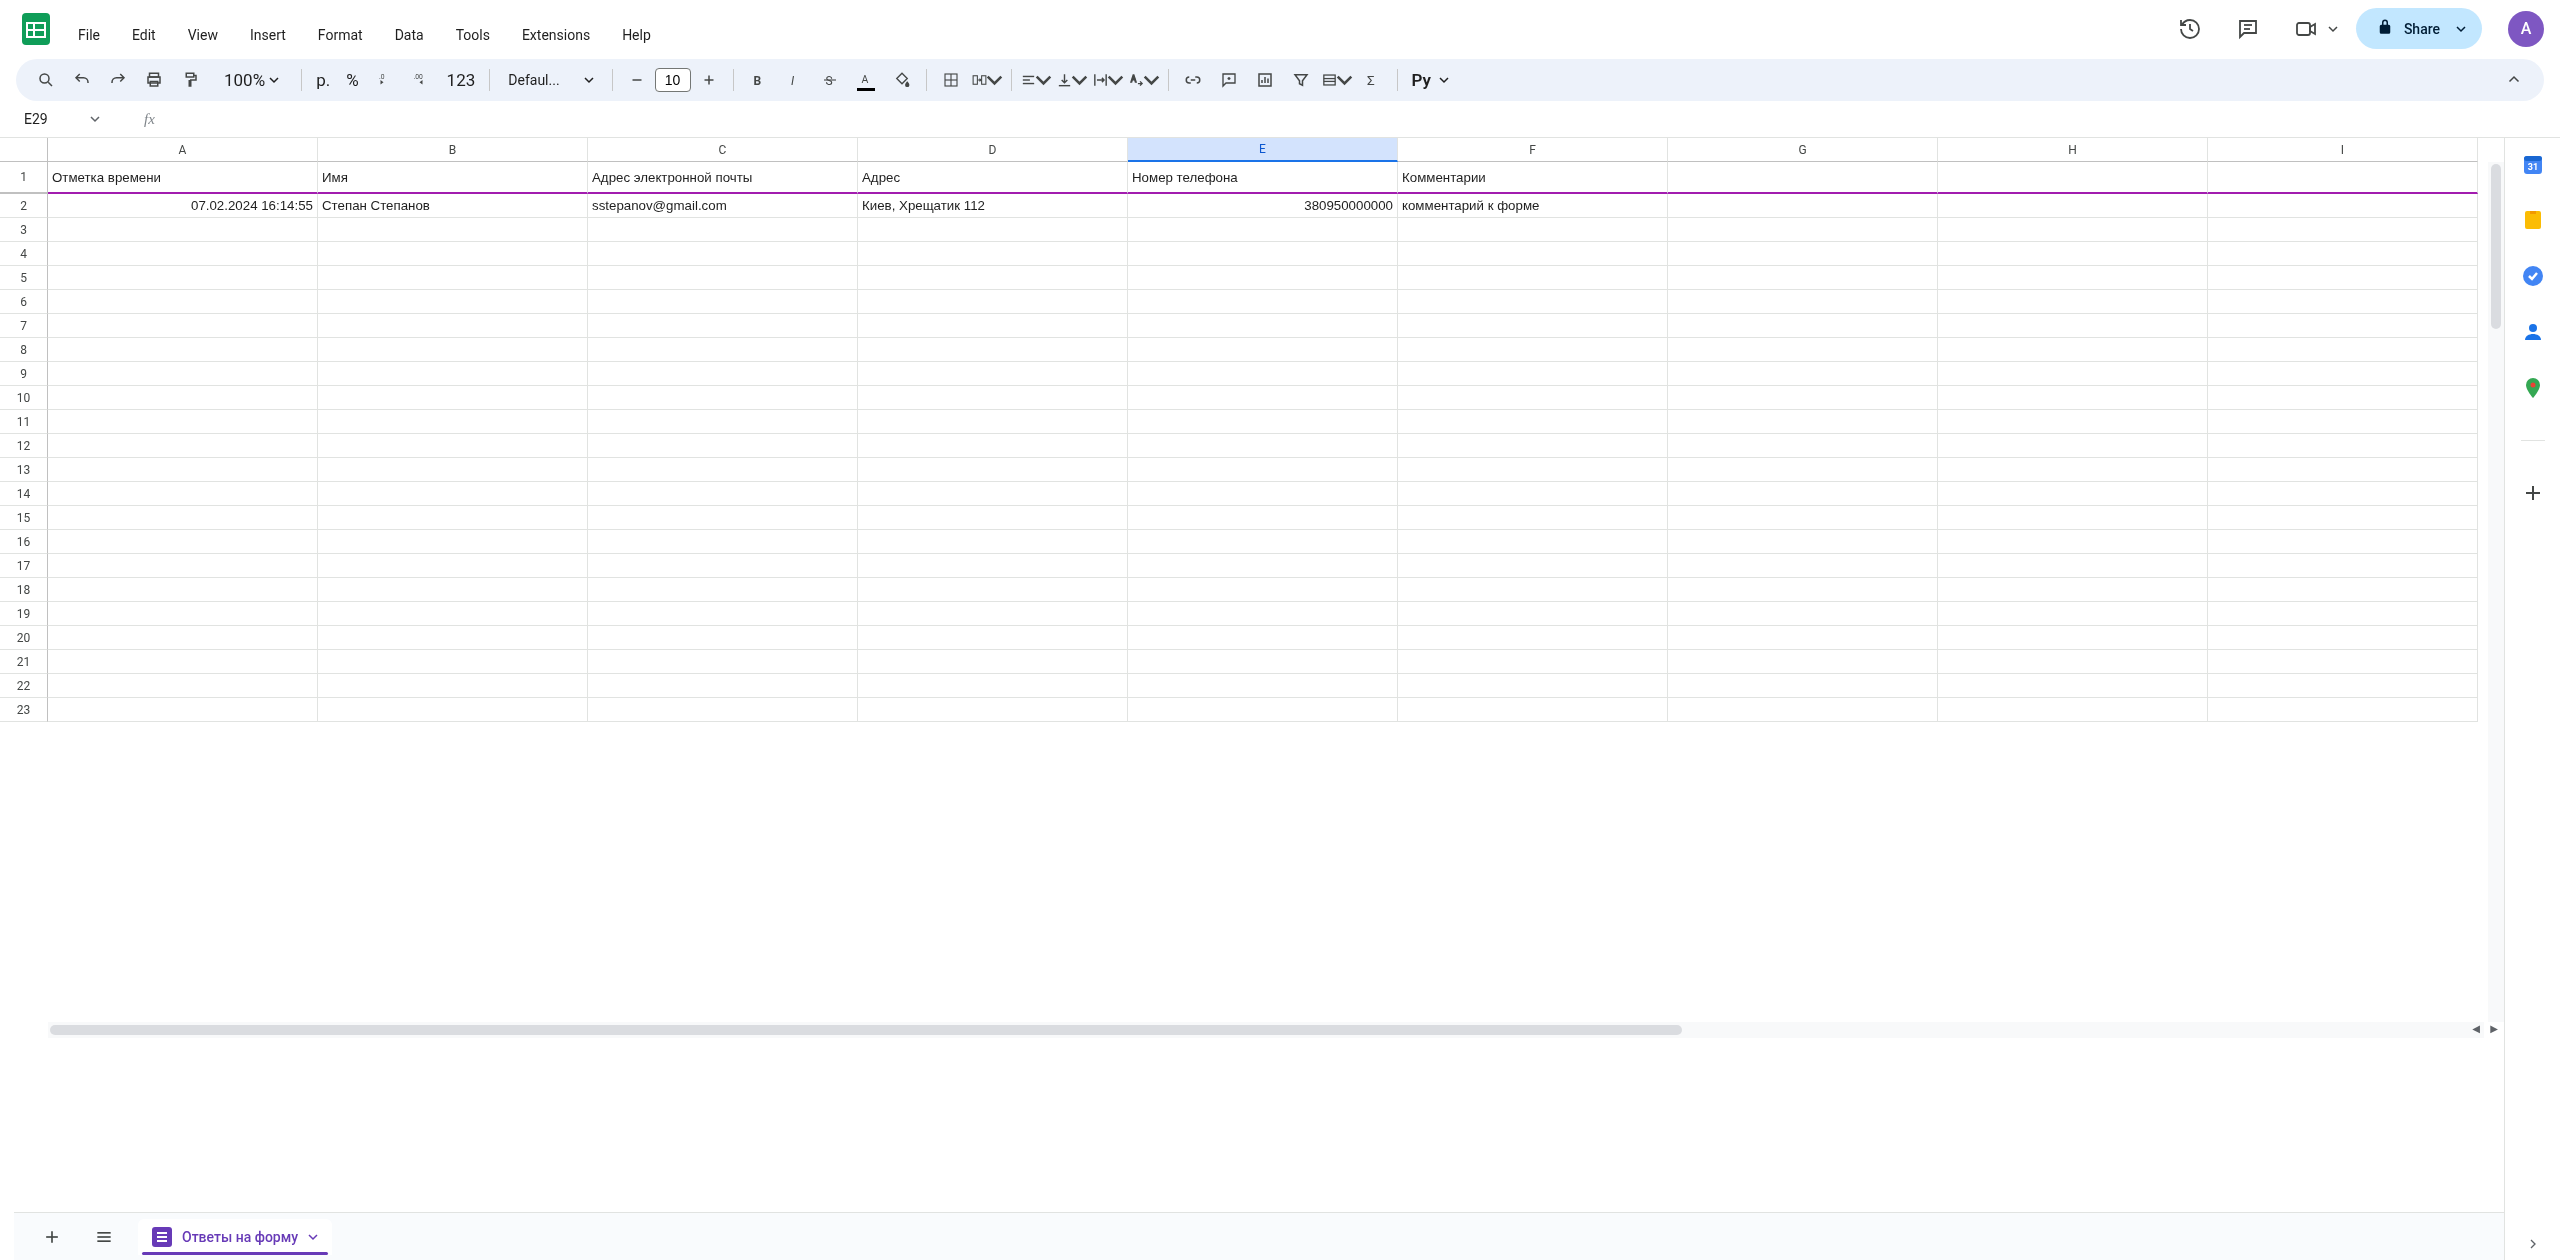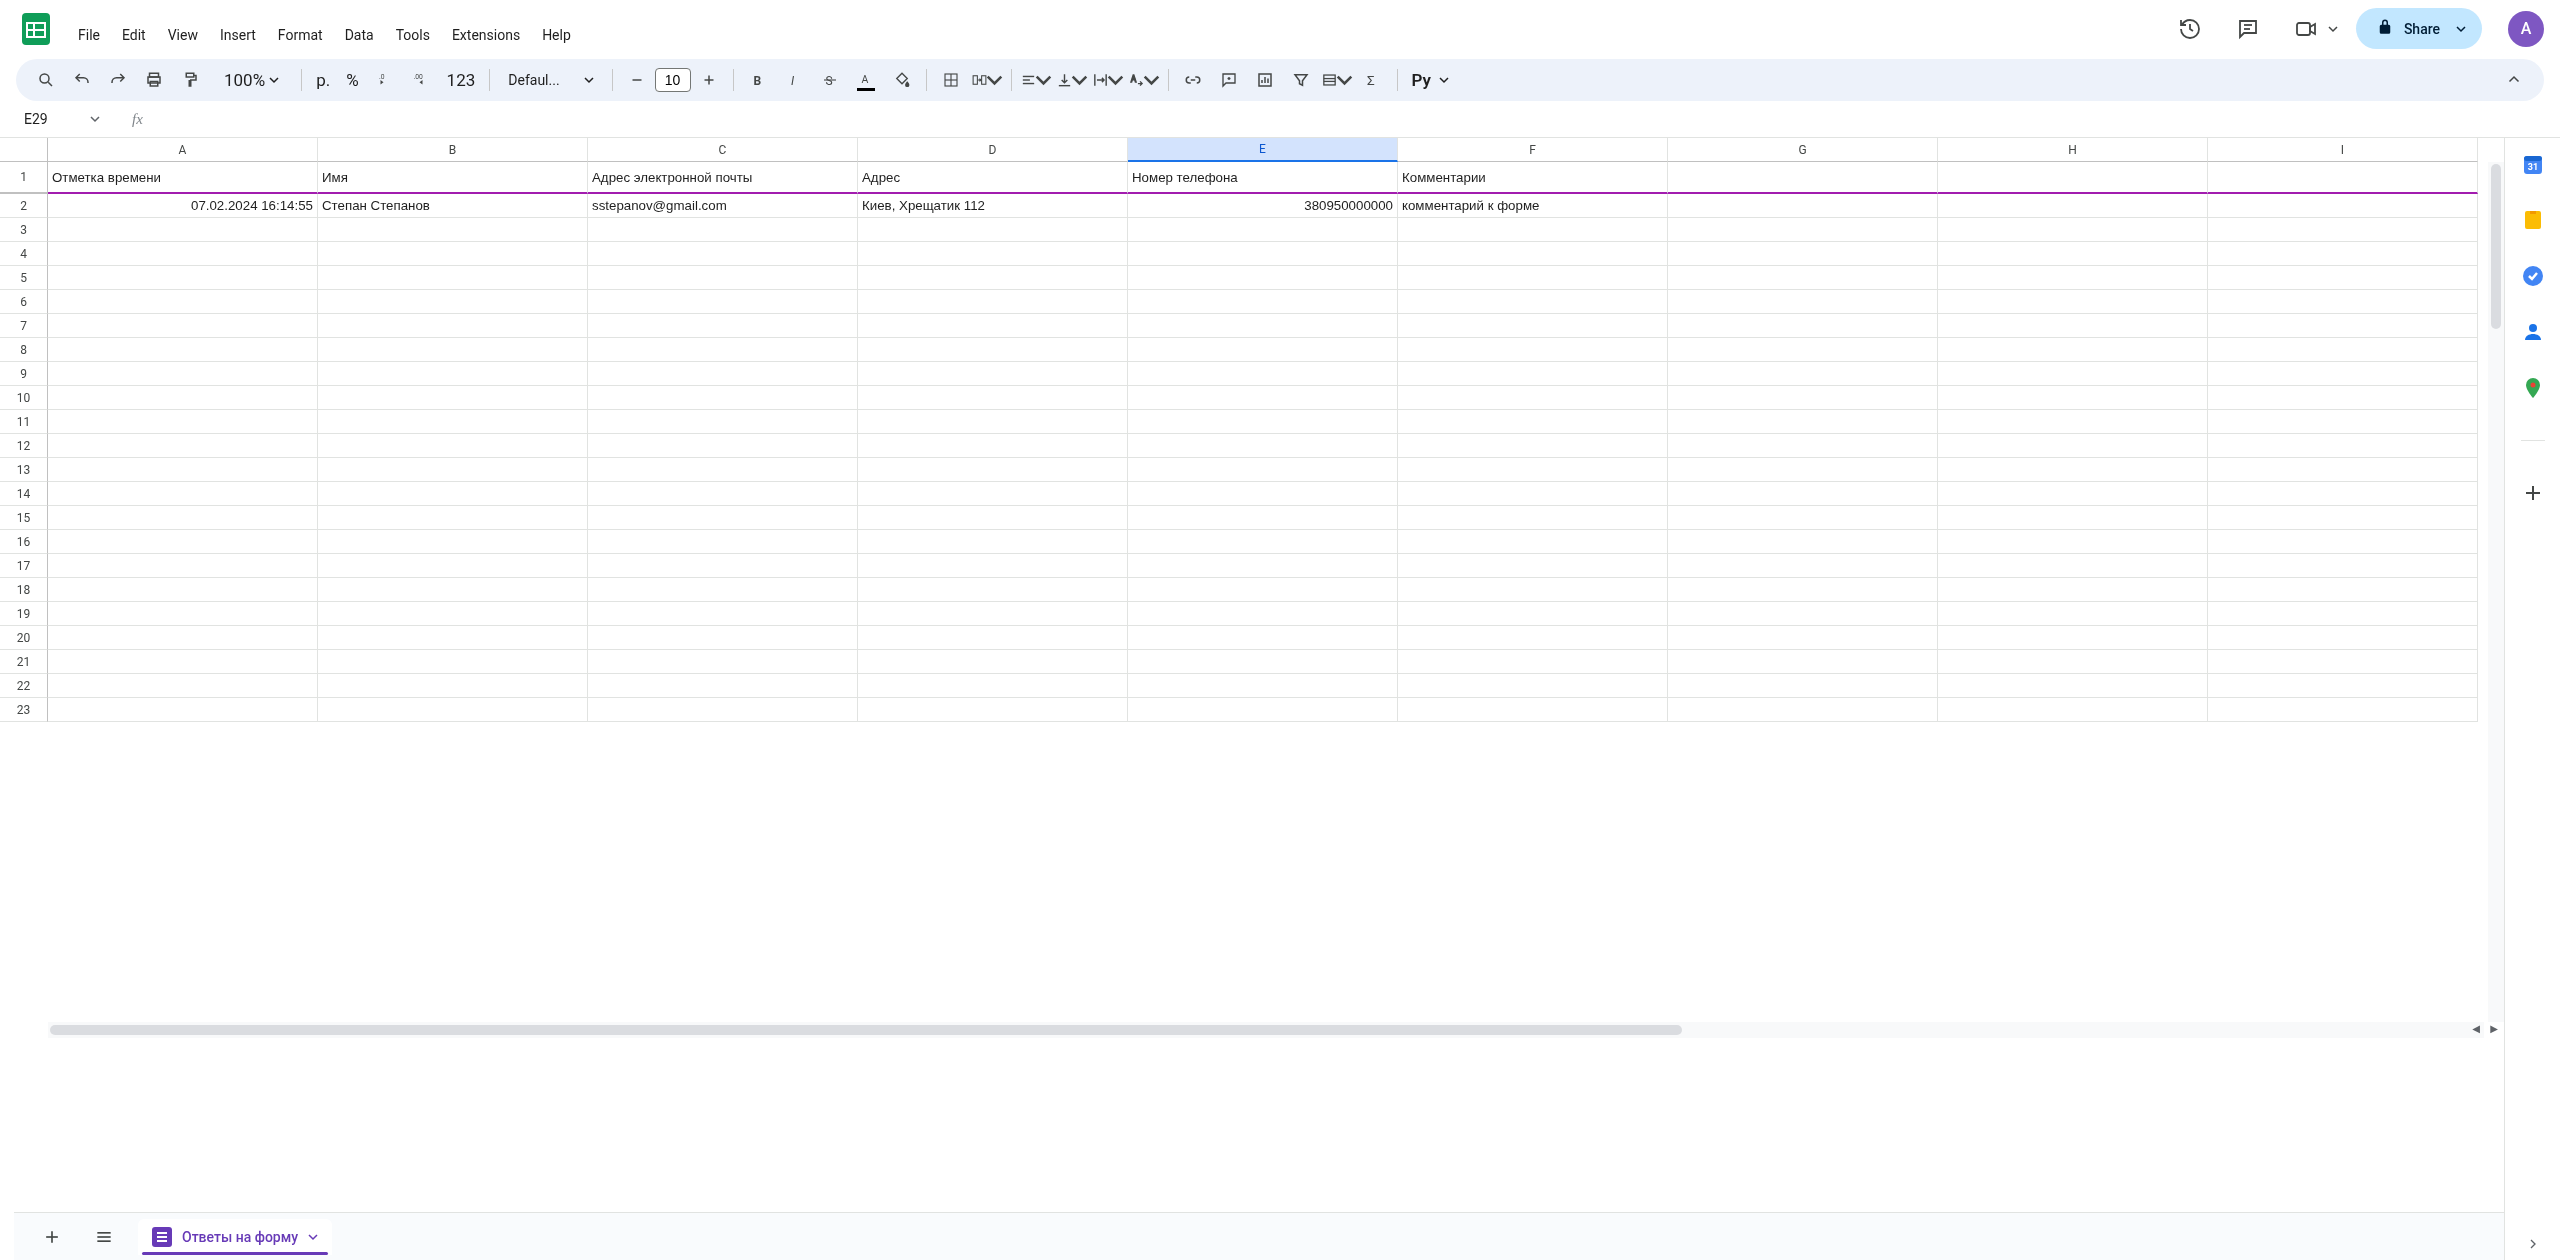--- a/index.html
+++ b/index.html
@@ -6,21 +6,21 @@
 body { font-family: "Google Sans", Roboto, Arial, sans-serif; background: #fff; overflow: hidden; width: 2560px; height: 1260px; position: relative; }
 .header { display: flex; align-items: center; padding: 8px 16px 0 16px; gap: 8px; }
 .logo { width: 40px; height: 40px; display: flex; align-items: center; justify-content: center; }
 .logo svg { width: 36px; height: 36px; }
 .title-area { flex: 1; display: flex; flex-direction: column; margin-left: 4px; }
 .title-row { display: flex; align-items: center; gap: 12px; }
 .doc-title { font-size: 18px; color: #1f1f1f; padding: 2px 6px; }
 .title-icons { display: flex; gap: 14px; align-items: center; }
 .icon-btn { width: 24px; height: 24px; display: flex; align-items: center; justify-content: center; color: #444746; cursor: pointer; }
 .icon-btn svg { width: 20px; height: 20px; }
-.menu-bar { display: flex; gap: 2px; margin-top: 13px; }
+.menu-bar { display: flex; gap: 12px; margin-top: 13px; }
 .menu-item { padding: 4px 10px; font-size: 14px; color: #1f1f1f; cursor: pointer; border-radius: 4px; }
 .header-right { display: flex; align-items: center; gap: 18px; }
 .header-icon { width: 40px; height: 40px; display: flex; align-items: center; justify-content: center; color: #444746; cursor: pointer; border-radius: 50%; }
 .header-icon svg { width: 24px; height: 24px; }
 .meet-group { display: flex; align-items: center; gap: 2px; }
 .dropdown-caret { color: #444746; }
 .share-btn { display: flex; align-items: center; gap: 10px; background: #c2e7ff; padding: 10px 16px 10px 20px; border-radius: 40px; cursor: pointer; }
 .share-btn span { font-size: 14px; font-weight: 500; color: #001d35; }
 .share-lock svg { width: 18px; height: 18px; }
 .share-caret { margin-left: 6px; }
@@ -31,21 +31,21 @@
 .tb-sep { width: 1px; height: 22px; background: #c7c7c7; margin: 0 4px; }
 .tb-text { font-size: 17px; color: #1f1f1f; padding: 0 6px; cursor: pointer; display: flex; align-items: center; gap: 4px; }
 .zoom-group { display: flex; align-items: center; gap: 4px; padding: 0 8px; }
 .font-select { display: flex; align-items: center; gap: 24px; padding: 0 10px; font-size: 14px; color: #1f1f1f; cursor: pointer; min-width: 100px; }
 .fontsize-group { display: flex; align-items: center; gap: 2px; }
 .fontsize-input { width: 36px; height: 24px; border: 1px solid #747775; border-radius: 4px; text-align: center; font-size: 14px; background: #fff; }
 .tb-right { margin-left: auto; }
 .namebox-row { display: flex; align-items: center; padding: 6px 0 6px 16px; border-bottom: 1px solid #e1e3e1; }
 .namebox { width: 92px; font-size: 14px; color: #1f1f1f; padding: 4px 8px; display: flex; align-items: center; justify-content: space-between; }
 .namebox-caret { color: #5f6368; }
-.fx-icon { color: #80868b; margin-left: 24px; font-style: italic; font-family: serif; font-size: 15px; }
+.fx-icon { color: #80868b; margin-left: 36px; font-style: italic; font-family: serif; font-size: 15px; }
 .formula-bar { flex: 1; padding: 4px 8px; font-size: 14px; }
 .main-area { display: flex; height: 900px; }
 .sheet-area { flex: 1; overflow: hidden; position: relative; }
 .grid { display: grid; grid-template-columns: 48px 270px 270px 270px 270px 270px 270px 270px 270px 270px; font-size: 14px; }
 .col-header { background: #fff; border-right: 1px solid #e1e3e1; border-bottom: 1px solid #c0c0c0; height: 24px; display: flex; align-items: center; justify-content: center; color: #444746; font-size: 12px; cursor: pointer; }
 .col-header.selected { background: #d3e3fd; border-bottom: 2px solid #1a73e8; color: #0b57d0; }
 .corner { border-right: 1px solid #c0c0c0; border-bottom: 1px solid #c0c0c0; background: #fff; }
 .row-header { background: #fff; border-right: 1px solid #c0c0c0; border-bottom: 1px solid #e1e3e1; display: flex; align-items: center; justify-content: center; color: #444746; font-size: 12px; height: 24px; cursor: pointer; }
 .cell { border-right: 1px solid #e1e3e1; border-bottom: 1px solid #e1e3e1; height: 24px; padding: 0 4px; display: flex; align-items: center; color: #1f1f1f; font-family: Arial, sans-serif; font-size: 13.3px; overflow: hidden; white-space: nowrap; cursor: cell; }
 .cell.right { justify-content: flex-end; }

